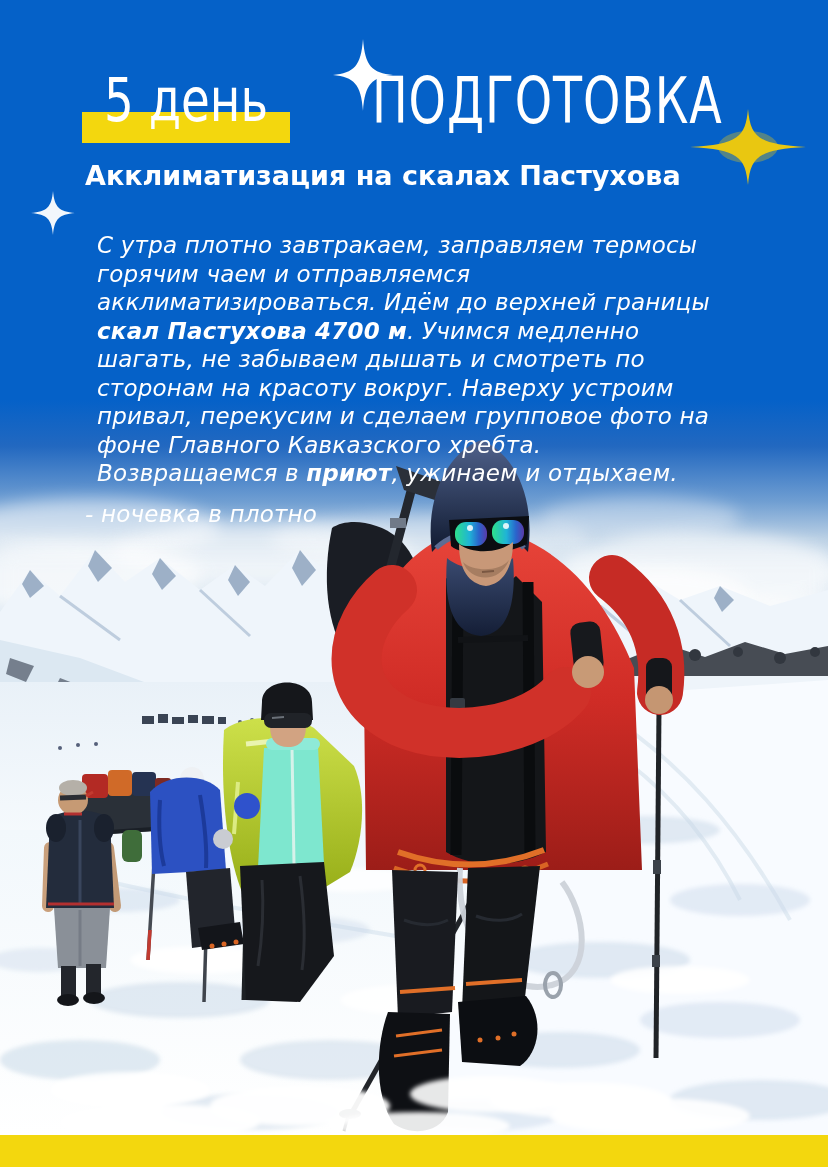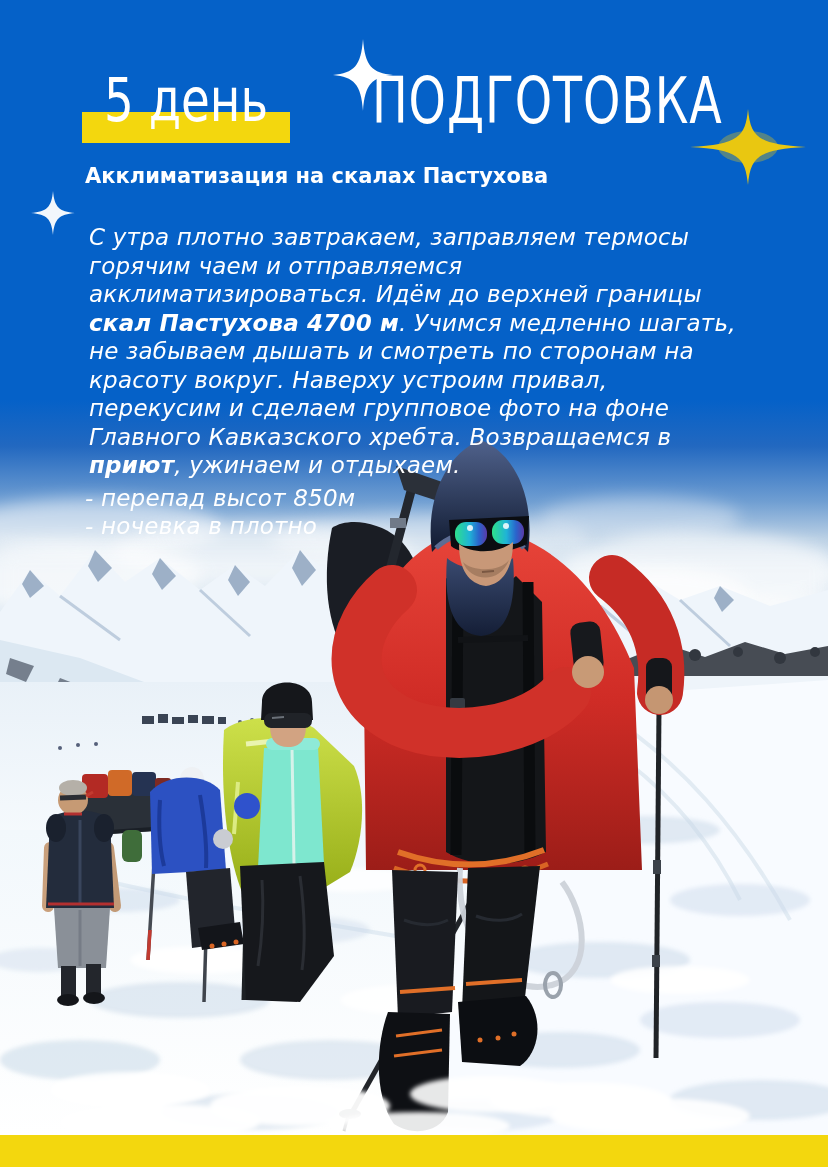--- a/index.html
+++ b/index.html
@@ -27,29 +27,29 @@
     z-index:3;white-space:nowrap;
   }
   .page-title{
     left:372px;top:76px;
     font-size:54px;line-height:64px;font-weight:400;letter-spacing:1px;
     transform:scale(.88,1.18);transform-origin:0 100%;
     z-index:3;white-space:nowrap;
   }
   .section-heading{
     left:85px;top:160px;width:700px;
-    font-size:21px;line-height:32px;font-weight:bold;
+    font-size:27px;line-height:32px;font-weight:bold;
     z-index:3;
   }
   .body-text{
     left:85px;top:219px;width:655px;
     font-size:23px;line-height:28.5px;font-style:italic;letter-spacing:.2px;
     z-index:3;
   }
-  .body-text p{margin:4px;}
+  .body-text p{margin:12px;}
   .body-text .b{font-weight:bold;}
   .bullet{white-space:nowrap;}
   
   .star{z-index:4;pointer-events:none;}
   
   .photo{left:0;top:400px;width:828px;height:735px;z-index:1;}
   
   .footer-bar{
     left:0;top:1135px;width:828px;height:32px;
     background:var(--accent_yellow,#f3d70e);
@@ -73,21 +73,20 @@
     <path d="M0,-38 C2.5,-10 10,-2.5 58,0 C10,2.5 2.5,10 0,38 C-2.5,10 -10,2.5 -58,0 C-10,-2.5 -2.5,-10 0,-38 Z" fill="#e9c711"></path>
   </svg>
 
   <div class="abs day-box"></div>
   <div class="abs day-text">5 день</div>
   <div class="abs page-title">ПОДГОТОВКА</div>
   <div class="abs section-heading">Акклиматизация на скалах Пастухова</div>
 
   <div class="abs body-text">
     <p><span>С утра плотно завтракаем, заправляем термосы горячим чаем и отправляемся акклиматизироваться. Идём до верхней границы </span><span class="b">скал Пастухова 4700 м</span><span>. Учимся медленно шагать, не забываем дышать и смотреть по сторонам на красоту вокруг. Наверху устроим привал, перекусим и сделаем групповое фото на фоне Главного Кавказского хребта. Возвращаемся в </span><span class="b">приют</span><span>, ужинаем и отдыхаем.</span></p>
-    <div class="bullet">- перепад высот 850м</div>
     <div class="bullet">- ночевка в плотно</div>
   </div>
 
   <svg class="abs photo" viewBox="0 0 828 735" preserveAspectRatio="none">
     <defs>
       <linearGradient id="gSky" x1="0" y1="0" x2="0" y2="1">
         <stop offset="0" stop-color="#0561c8"></stop>
         <stop offset="0.10" stop-color="#2268c0"></stop>
         <stop offset="0.22" stop-color="#6f9ed2"></stop>
         <stop offset="0.30" stop-color="#b9cfe4"></stop>

